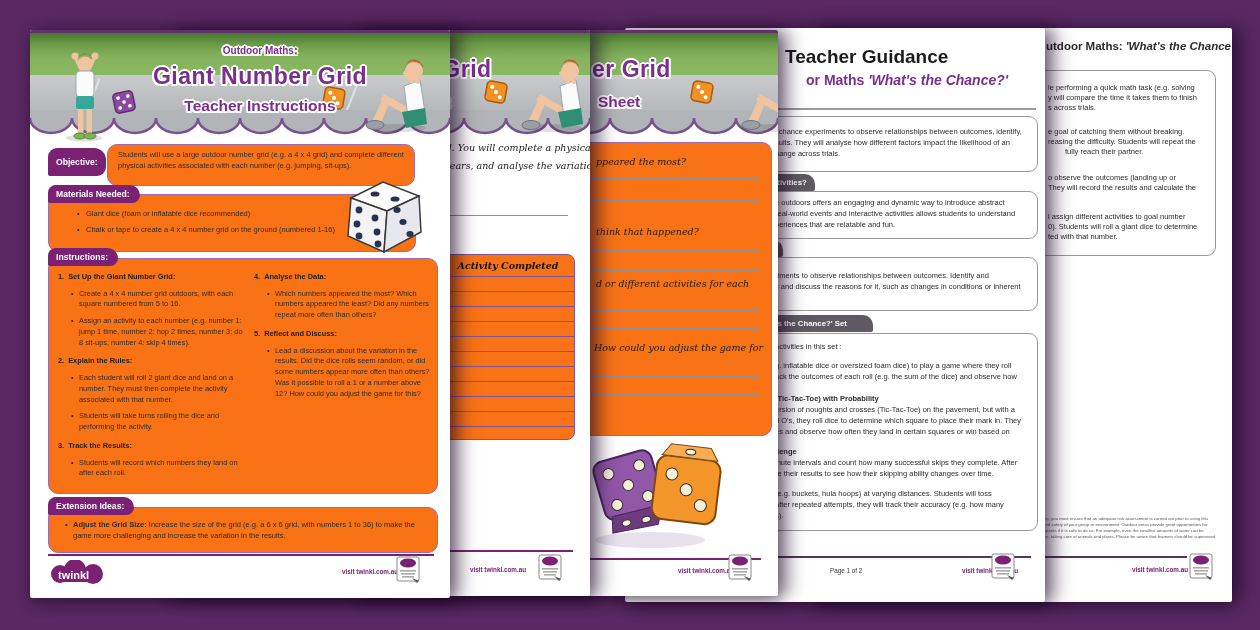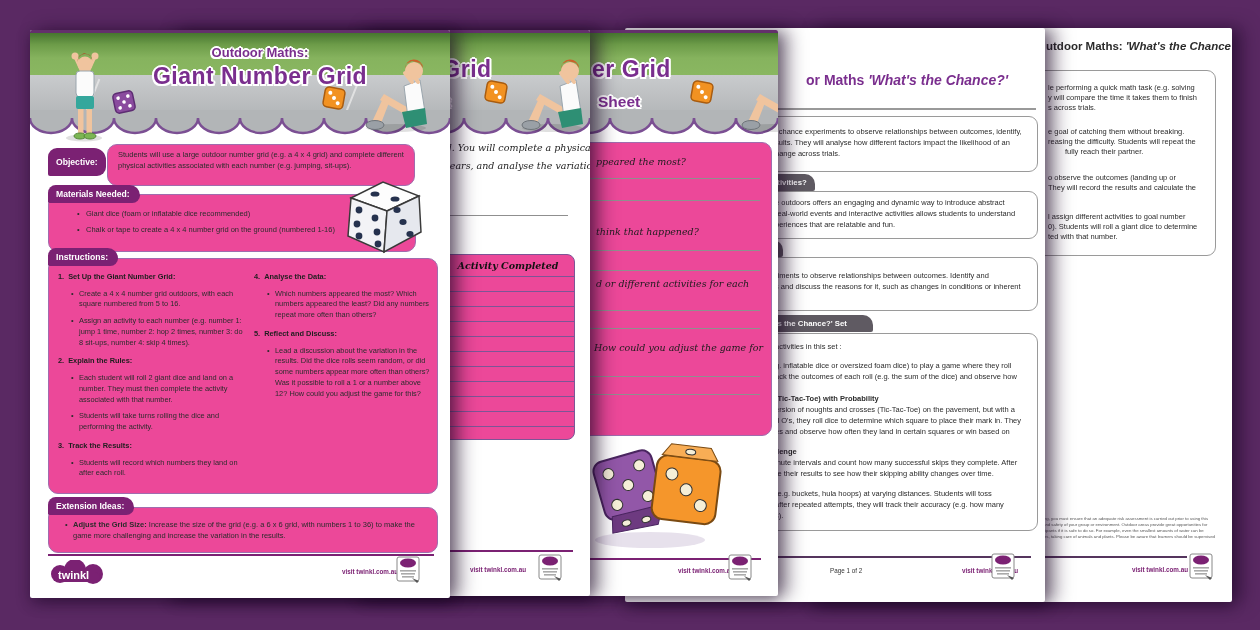--- a/index.html
+++ b/index.html
@@ -8,28 +8,28 @@
   .page{position:absolute;width:420px;background:#fff;overflow:hidden;border-radius:2px;
         box-shadow:10px 0 18px rgba(25,5,35,.5),0 5px 14px rgba(25,5,35,.4);}
   .abs{position:absolute;}
   .ptop{position:absolute;left:0;top:0;width:100%;height:3px;background:#63306c;}
   .grass{position:absolute;left:0;top:3px;width:100%;height:42px;
          background:linear-gradient(#46752f,#6d9c49 28%,#86b35e 60%,#8ab761);}
   .pave{position:absolute;left:0;top:45px;width:100%;height:42px;
         background:linear-gradient(#c9cbcd,#b2b5b7);}
   .roadline{position:absolute;width:2px;background:#e8e8e8;opacity:.8;}
   .scallop{position:absolute;left:0;top:80px;}
-  .kicker{font-weight:bold;font-size:13px;text-align:center;}
+  .kicker{font-weight:bold;font-size:10px;text-align:center;}
   .btitle{font-weight:bold;font-size:23px;text-align:center;letter-spacing:.5px;}
   .bsub{font-weight:bold;font-size:15.5px;text-align:center;}
   .outl{color:#7a2e8e;text-shadow:2px 0 #fff,-2px 0 #fff,0 2px #fff,0 -2px #fff,
         1.5px 1.5px #fff,-1.5px 1.5px #fff,1.5px -1.5px #fff,-1.5px -1.5px #fff;}
   .badge{position:absolute;background:#7b2173;color:#fff;font-weight:bold;font-size:8.6px;
          padding:4px 10px 4px 8px;border-radius:9px 12px 9px 2px;z-index:4;white-space:nowrap;}
-  .pbox{position:absolute;border:1.6px solid #a06cae;border-radius:10px;background:#ec4899;}
+  .pbox{position:absolute;border:1.6px solid #a06cae;border-radius:10px;background:#f97316;}
   .body8{font-size:7.5px;line-height:1.45;color:#2c2c2c;}
   .col{position:absolute;font-size:7.4px;line-height:1.45;color:#2c2c2c;}
   .step{display:flex;gap:4px;margin-top:8px;font-weight:bold;color:#1e1e1e;}
   .ib{position:relative;margin:6px 0 0 13px;padding-left:8px;}
   .ib::before{content:"\2022";position:absolute;left:0;top:0;}
   .mb{position:relative;margin:0 0 7px 14px;padding-left:9px;font-size:7.5px;color:#2c2c2c;}
   .mb::before{content:"\2022";position:absolute;left:0;top:0;}
   .hw{font-family:"DejaVu Serif",serif;font-style:italic;font-size:9.5px;color:#1c1c1c;}
   .frag{position:absolute;white-space:nowrap;}
   .gline{position:absolute;border-bottom:1px solid #8f8f8f;}
@@ -74,20 +74,21 @@
     <rect x="1" y="1" width="22" height="24" rx="2" fill="#fff" stroke="#888"></rect>
     <ellipse cx="12" cy="7" rx="8" ry="4.5" fill="#7b2173"></ellipse>
     <rect x="4" y="14" width="16" height="1.6" fill="#aaa"></rect>
       <rect x="5" y="17" width="14" height="1.6" fill="#aaa"></rect>
       <rect x="6" y="20" width="12" height="1.6" fill="#aaa"></rect>
     <path d="M16,22 L21,27 L23,25 Z" fill="#555"></path>
   </svg>
 </div>
 
 <div class="page" style="left:625px;top:28px;height:574px;z-index:20;">
+  <div class="frag" style="left:160px;top:18px;font-size:19px;font-weight:bold;color:#1c1c1c;">Teacher Guidance</div>
   <div class="frag outl" style="left:150px;top:44px;font-size:14px;font-weight:bold;margin-left:31px;"><span>or Maths </span><span style="font-style:italic;">'What's the Chance?'</span></div>
   <div class="abs" style="left:145px;top:80px;width:266px;height:1.5px;background:#999;"></div>
 
   <div class="gbox" style="left:-55px;top:88px;width:466px;height:54px;"></div>
   <div class="g8" style="left:150px;top:99px;">l chance experiments to observe relationships between outcomes, identify,</div>
   <div class="g8" style="left:150px;top:110px;">sults. They will analyse how different factors impact the likelihood of an</div>
   <div class="g8" style="left:150px;top:121px;">hange across trials.</div>
 
   <div class="tab" style="left:-60px;top:146px;width:250px;"></div>
   <div class="tabtxt" style="left:148px;top:150px;">ctivities?</div>
@@ -271,20 +272,21 @@
   <div class="grass"></div>
   <div class="pave"></div>
   <div class="roadline" style="left:62px;top:48px;height:34px;transform:rotate(22deg);"></div>
   <div class="roadline" style="left:322px;top:48px;height:34px;transform:rotate(22deg);"></div>
   <svg class="scallop" width="420" height="26" viewBox="0 0 420 26">
     <path d="M0,0 L0,8 A21,15 0 0 0 42,8 A21,15 0 0 0 84,8 A21,15 0 0 0 126,8 A21,15 0 0 0 168,8 A21,15 0 0 0 210,8 A21,15 0 0 0 252,8 A21,15 0 0 0 294,8 A21,15 0 0 0 336,8 A21,15 0 0 0 378,8 A21,15 0 0 0 420,8 L420,0 Z" fill="#b2b5b7"></path>
     <path d="M0,8 A21,15 0 0 0 42,8 A21,15 0 0 0 84,8 A21,15 0 0 0 126,8 A21,15 0 0 0 168,8 A21,15 0 0 0 210,8 A21,15 0 0 0 252,8 A21,15 0 0 0 294,8 A21,15 0 0 0 336,8 A21,15 0 0 0 378,8 A21,15 0 0 0 420,8" fill="none" stroke="#7b4f93" stroke-width="2.5"></path>
   </svg>
   <div class="abs kicker outl" style="left:90px;top:15px;width:280px;z-index:3;">Outdoor Maths:</div>
   <div class="abs btitle outl" style="left:60px;top:33px;width:340px;z-index:3;">Giant Number Grid</div>
+  <div class="abs bsub outl" style="left:90px;top:67px;width:280px;z-index:3;">Teacher Instructions</div>
   <svg class="abs" style="left:28px;top:14px;z-index:3;" width="52" height="98" viewBox="0 0 52 98">
     <ellipse cx="26" cy="94" rx="18" ry="3.5" fill="rgba(0,0,0,0.12)"></ellipse>
     <path d="M18,14 L24,27 M36,14 L30,27" stroke="#f0c49e" stroke-width="4" stroke-linecap="round"></path>
     <circle cx="17" cy="12" r="3.5" fill="#f0c49e"></circle>
       <circle cx="37" cy="12" r="3.5" fill="#f0c49e"></circle>
     <circle cx="27" cy="20" r="7.5" fill="#f0c49e"></circle>
     <path d="M19.5,18 A7.5,7.5 0 0 1 34.5,17 L32,11 26,9 21,12 Z" fill="#a85b2f"></path>
     <rect x="18" y="27" width="18" height="26" rx="4" fill="#fbfbfb" stroke="#9aa5ad"></rect>
     <rect x="18" y="52" width="18" height="13" rx="2" fill="#35a79c"></rect>
     <rect x="20" y="65" width="5.5" height="26" fill="#f0c49e"></rect>

